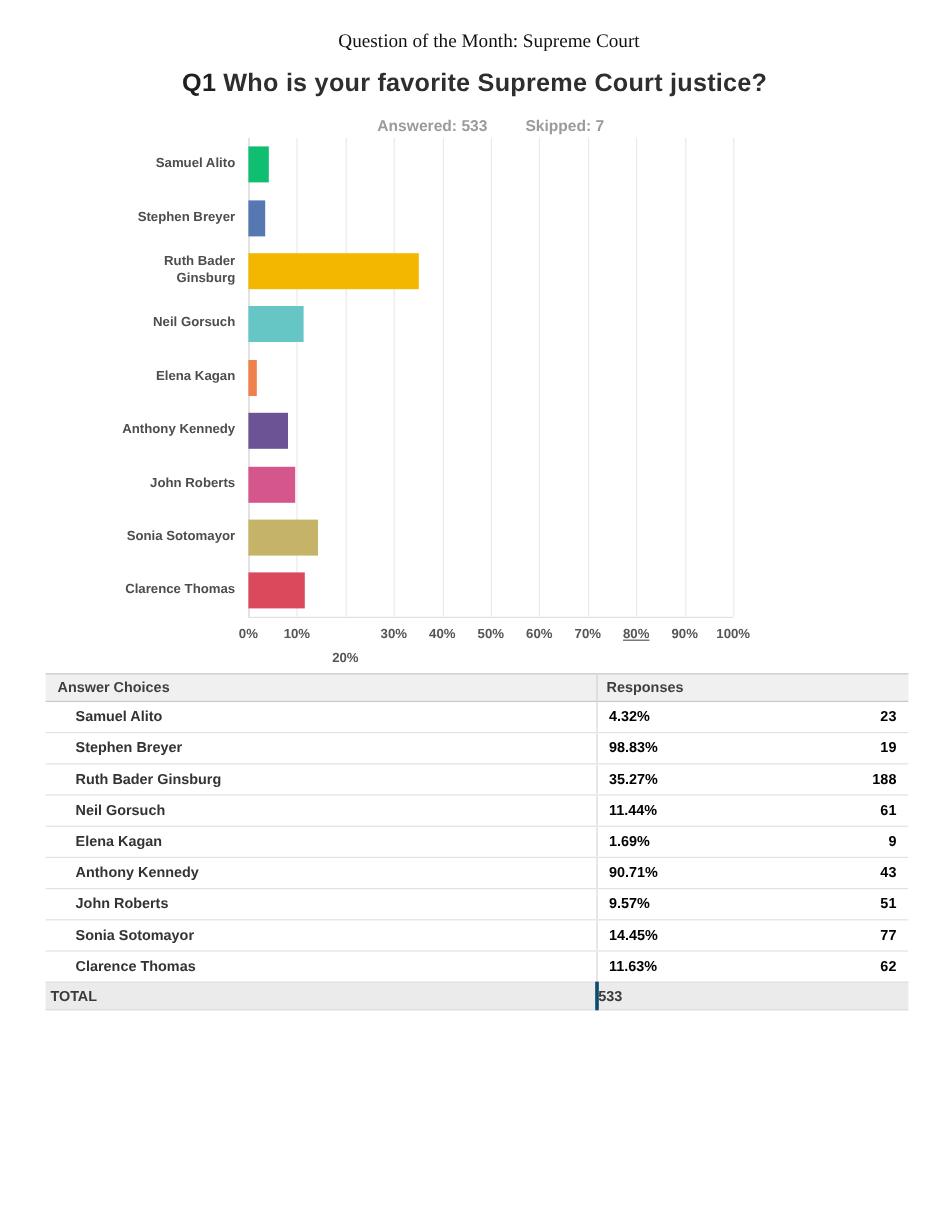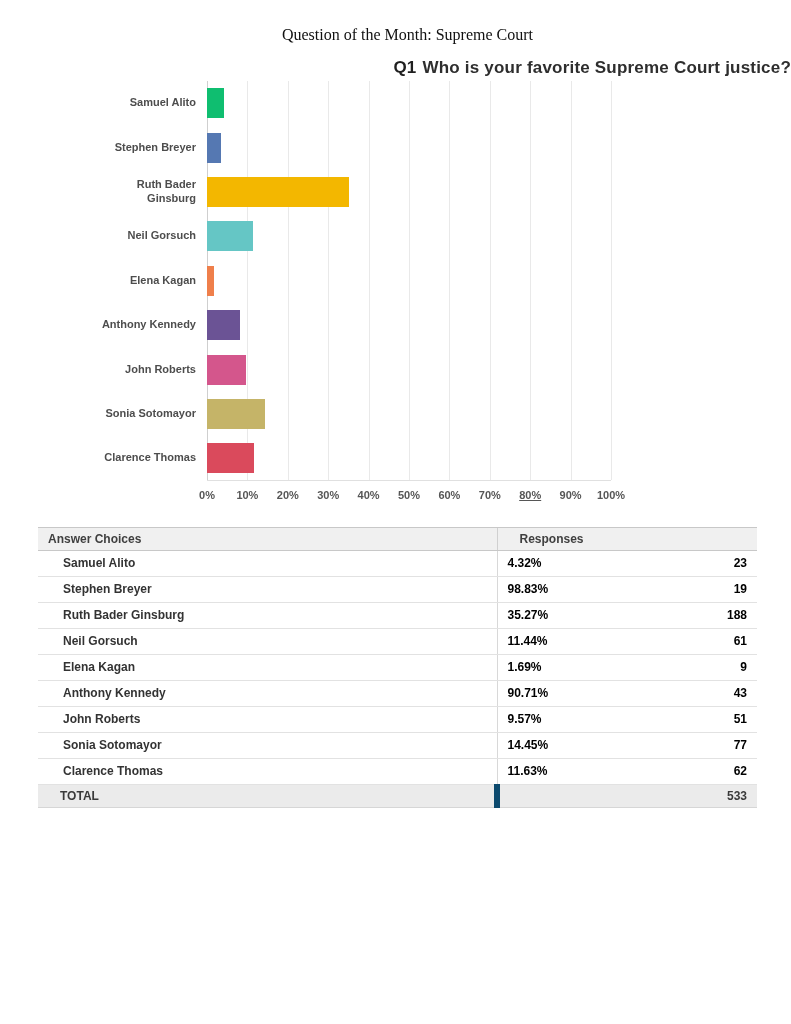--- a/index.html
+++ b/index.html
@@ -16,22 +16,22 @@
   .doc-title {
     margin-top: 26px;
     text-align: center;
     font-family: "Liberation Serif", serif;
     font-size: 16px;
     color: #111111;
     padding-left: 24px;
   }
   .q-title {
     margin-top: 14px;
-    text-align: right;
-    font-size: 17px;
+    text-align: center;
+    font-size: 21px;
     font-weight: bold;
     color: #2e2e2e;
     letter-spacing: 0.2px;
   }
   .q-title .q-num { font-weight: bold; color: #1f1f1f; margin-right: 6px; }
   .meta {
     margin-top: 15px;
     margin-left: 207px;
     width: 404px;
     text-align: center;
@@ -95,21 +95,21 @@
   .hdr-row { background: #f0f0f0; }
   .hdr-row th {
     height: 23px;
     text-align: left;
     font-weight: bold;
     color: #3f3f3f;
     border-top: 1px solid #c8c8c8;
     border-bottom: 1px solid #c8c8c8;
   }
   .hdr-row th:first-child { padding-left: 10px; width: 459px; }
-  .hdr-row th:last-child { border-left: 1px solid #d0d0d0; padding-left: 22px; margin-top: 36px; }
+  .hdr-row th:last-child { border-left: 1px solid #d0d0d0; padding-left: 8px; margin-top: 36px; }
   .data-row td {
     height: 26px;
     border-bottom: 1px solid #e2e2e2;
     font-weight: bold;
     color: #333333;
   }
   .data-row td.c-choice { padding-left: 25px; }
   .data-row td.c-resp { border-left: 1px solid #d8d8d8; }
   .resp-inner {
     display: flex;
@@ -118,22 +118,22 @@
     color: #000000;
   }
   .total-row td {
     height: 23px;
     background: #ebebeb;
     border-top: 1px solid #c8c8c8;
     border-bottom: 1px solid #d6d6d6;
     font-weight: bold;
     color: #3a3a3a;
   }
-  .total-row td:first-child { padding-left: 22px; }
-  .total-row td:last-child { border-left: 6px solid #0c4a6e; text-align: right; padding-right: 10px; }
+  .total-row td:first-child { padding-left: 4px; }
+  .total-row td:last-child { border-left: 3px solid #0c4a6e; padding-right: 10px; }
 
   .footer {
     position: absolute;
     bottom: 26px;
     left: 0; right: 0;
     text-align: center;
     font-size: 14px;
     color: #3c3c3c;
   }
 </style>
@@ -141,20 +141,24 @@
 <body>
 
 <div class="page">
 
   <div class="doc-title">Question of the Month: Supreme Court</div>
 
   <div class="q-title">
     <span class="q-num">Q1</span><span>Who is your favorite Supreme Court justice?</span>
   </div>
 
+  <div class="meta">
+    <span>Answered: 533</span>
+    <span>Skipped: 7</span>
+  </div>
 
   <div class="chart">
     <div class="chart-body">
       <div class="grid">
           <div class="gridline axis0" style="left: 0%;"></div>
           <div class="gridline" style="left: 10%;"></div>
           <div class="gridline" style="left: 20%;"></div>
           <div class="gridline" style="left: 30%;"></div>
           <div class="gridline" style="left: 40%;"></div>
           <div class="gridline" style="left: 50%;"></div>
@@ -217,21 +221,21 @@
             <div class="row-label">Clarence Thomas</div>
             <div class="row-plot">
               <div class="bar" style="width: 11.63%; background: rgb(218, 74, 92);"></div>
             </div>
           </div>
         </div>
     </div>
     <div class="x-axis">
         <span class="x-tick" style="left: 0%;">0%</span>
         <span class="x-tick" style="left: 10%;">10%</span>
-        <span class="x-tick" style="left: 20%;">20%</span>
+        <span class="x-tick" style="left: 20%; margin-top: 20px;">20%</span>
         <span class="x-tick" style="left: 30%;">30%</span>
         <span class="x-tick" style="left: 40%;">40%</span>
         <span class="x-tick" style="left: 50%;">50%</span>
         <span class="x-tick" style="left: 60%;">60%</span>
         <span class="x-tick" style="left: 70%;">70%</span>
         <span class="x-tick" style="left: 80%; text-decoration: underline;">80%</span>
         <span class="x-tick" style="left: 90%;">90%</span>
         <span class="x-tick" style="left: 100%;">100%</span>
       </div>
   </div>

